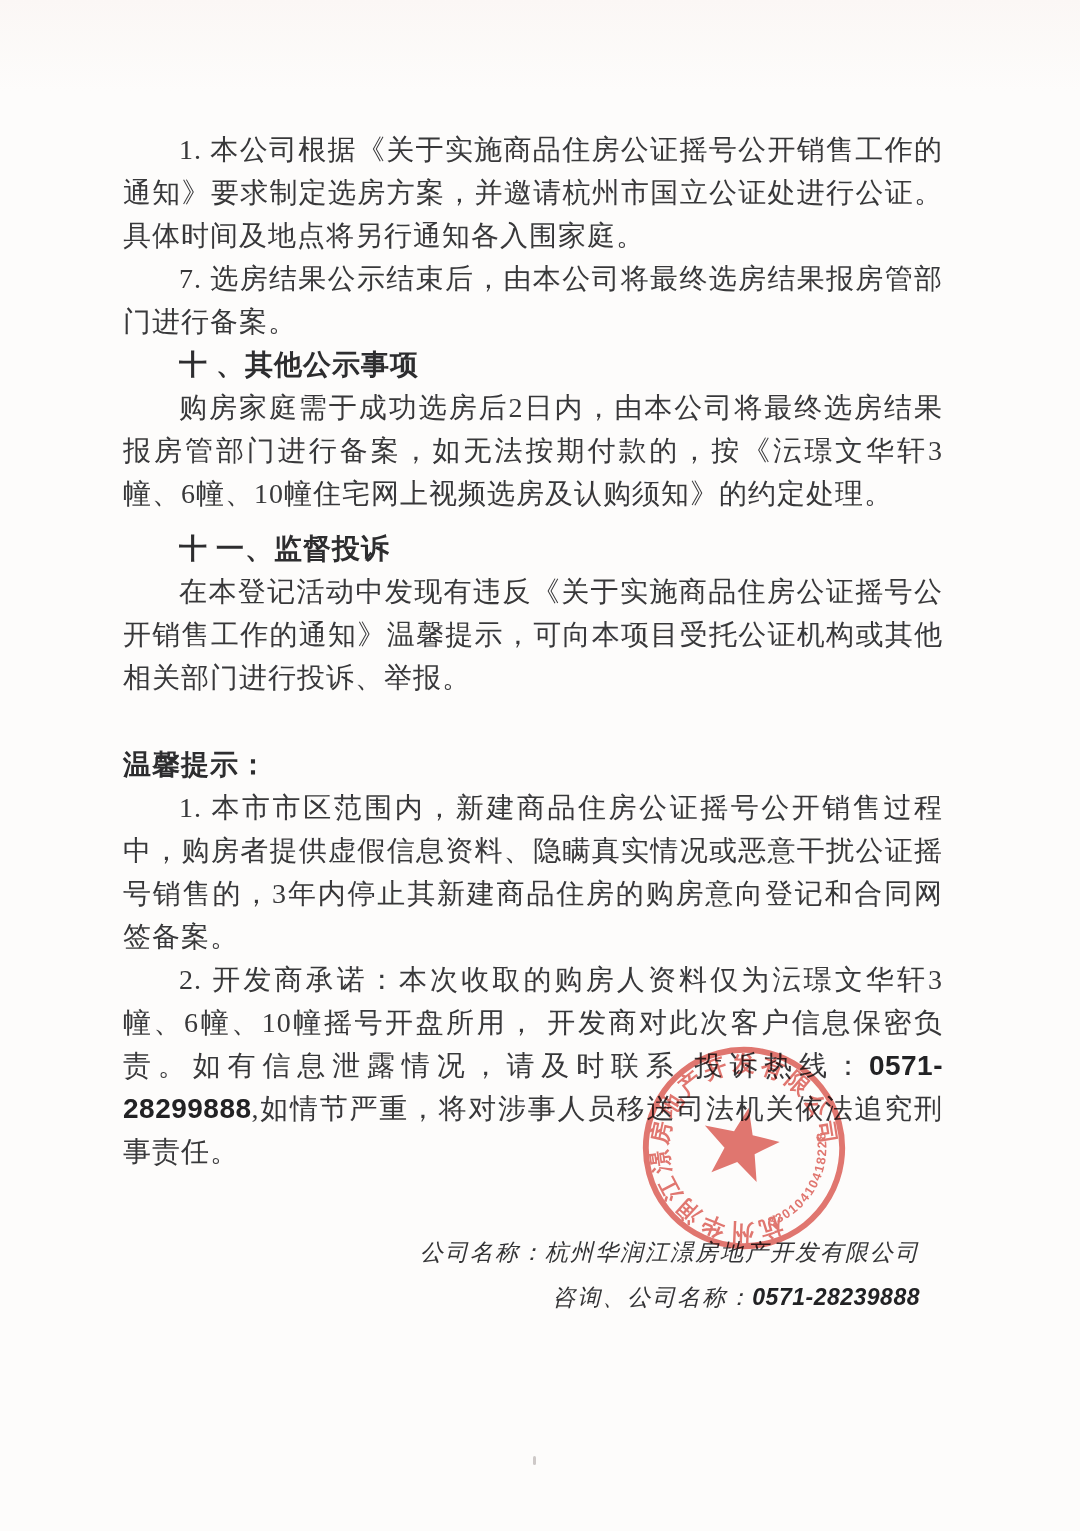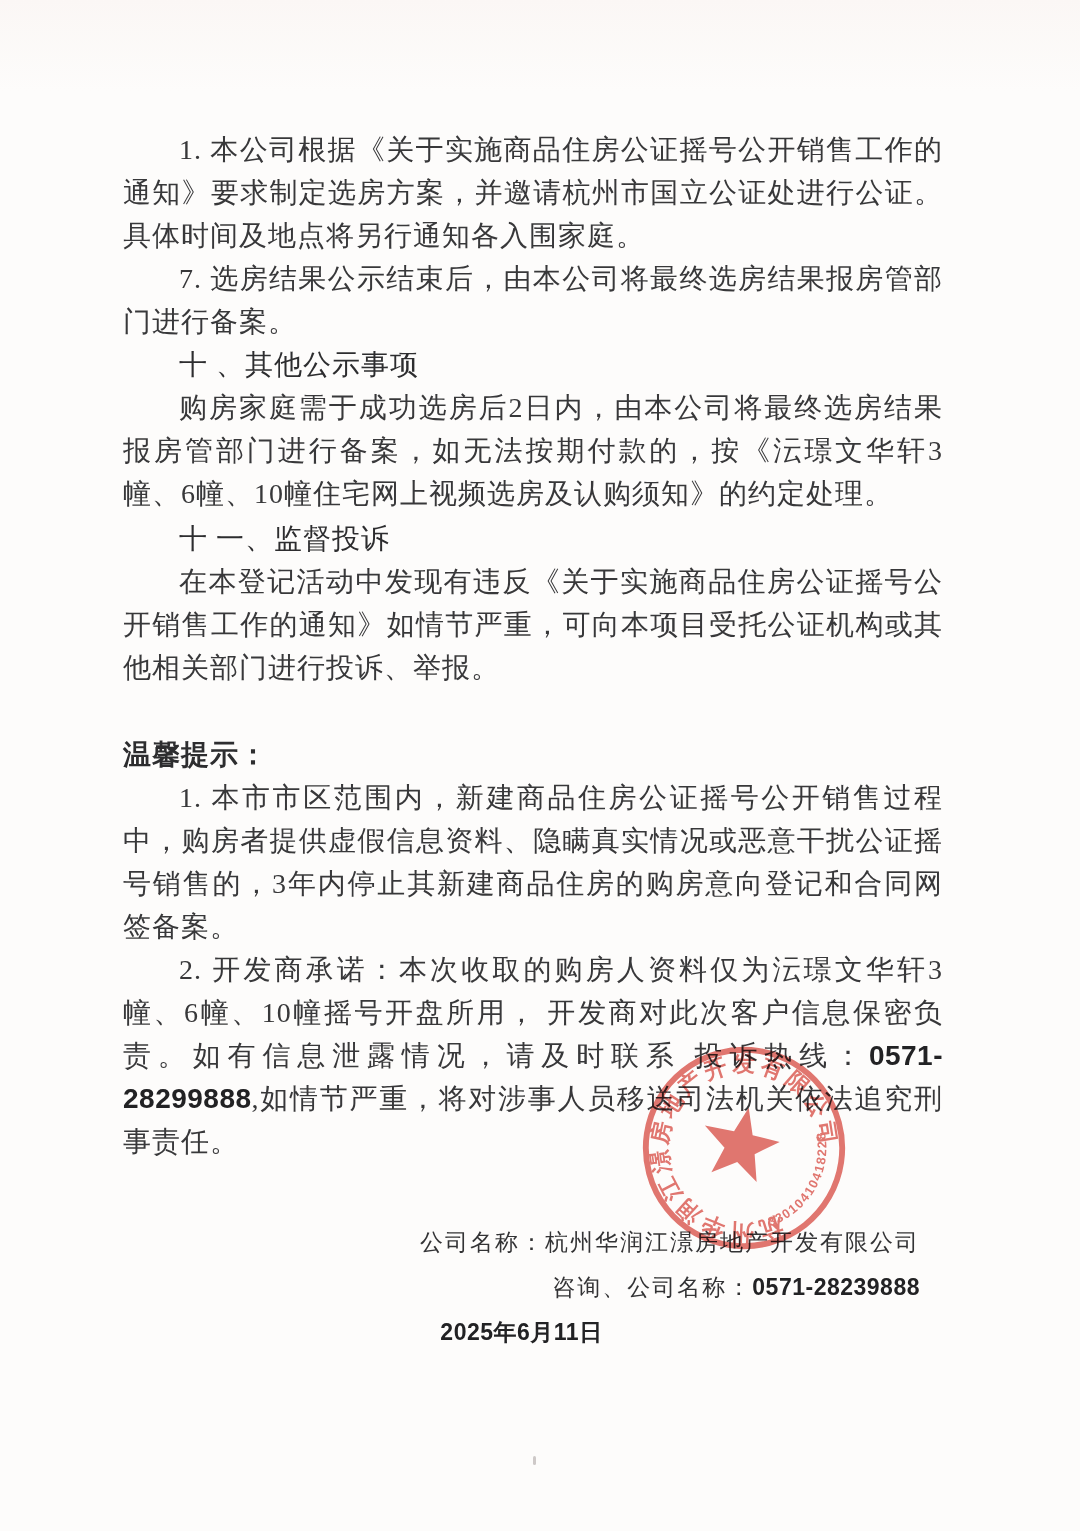--- a/index.html
+++ b/index.html
@@ -19,30 +19,30 @@
     width: 820px;
     font-size: 28px;
     line-height: 43px;
     letter-spacing: 1px;
     text-align: justify;
   }
   .content p { margin: 0; text-indent: 2em; }
   .para-1 { margin-top: 0; }
   .para-2 { margin-top: 8px; }
   .heading {
-    font-weight: normal;
+    font-weight: bold;
     color: #2d2d2f;
     text-indent: 2em;
     margin: 0;
     font-size: 28px;
     line-height: 43px;
   }
   .heading-ten { margin-top: 0; }
   .para-3 { margin-top: 4px; }
-  .heading-eleven { margin-top: 2px; }
+  .heading-eleven { margin-top: 12px; }
   .para-4 { margin-top: 7px; }
   .tips-title {
     margin-top: 44px;
     font-weight: bold;
     color: #2d2d2f;
     text-indent: 0;
     line-height: 43px;
   }
   .tip-1 { margin-top: 1px; }
   .tip-2 { margin-top: 2px; }
@@ -56,20 +56,21 @@
   .signature {
     margin-top: 57px;
     text-align: right;
     padding-right: 23px;
     font-family: "Liberation Sans", sans-serif;
     font-size: 23px;
     line-height: 45px;
     letter-spacing: 2px;
     color: #333335;
     text-indent: 0;
+    font-style: italic;
   }
   .sig-line { white-space: nowrap; }
   .seal {
     position: absolute;
     left: 636px;
     top: 1040px;
     width: 216px;
     height: 216px;
     mix-blend-mode: multiply;
     opacity: 0.85;
@@ -100,38 +101,37 @@
     <p class="para-1">1. 本公司根据《关于实施商品住房公证摇号公开销售工作的通知》要求制定选房方案，并邀请杭州市国立公证处进行公证。具体时间及地点将另行通知各入围家庭。</p>
 
     <p class="para-2">7. 选房结果公示结束后，由本公司将最终选房结果报房管部门进行备案。</p>
 
     <div class="heading heading-ten">十 、其他公示事项</div>
 
     <p class="para-3">购房家庭需于成功选房后2日内，由本公司将最终选房结果报房管部门进行备案，如无法按期付款的，按《沄璟文华轩3幢、6幢、10幢住宅网上视频选房及认购须知》的约定处理。</p>
 
     <div class="heading heading-eleven">十 一、监督投诉</div>
 
-    <p class="para-4">在本登记活动中发现有违反《关于实施商品住房公证摇号公开销售工作的通知》如情节严重，可向本项目受托公证机构或其他相关部门进行投诉、举报。</p>
+    <p class="para-4">在本登记活动中发现有违反《关于实施商品住房公证摇号公开销售工作的通知》温馨提示，可向本项目受托公证机构或其他相关部门进行投诉、举报。</p>
 
     <div class="tips-title">温馨提示：</div>
 
     <p class="tip-1">1. 本市市区范围内，新建商品住房公证摇号公开销售过程中，购房者提供虚假信息资料、隐瞒真实情况或恶意干扰公证摇号销售的，3年内停止其新建商品住房的购房意向登记和合同网签备案。</p>
 
     <p class="tip-2">
       <span>2. 开发商承诺：本次收取的购房人资料仅为沄璟文华轩3幢、6幢、10幢摇号开盘所用， 开发商对此次客户信息保密负责。如有信息泄露情况，请及时联系  投诉热线：</span><span class="num">0571-28299888</span><span>,如情节严重，将对涉事人员移送司法机关依法追究刑事责任。</span>
     </p>
 
     <div class="signature">
       <div class="sig-line">
         <span>公司名称：</span><span>杭州华润江澋房地产开发有限公司</span>
       </div>
       <div class="sig-line">
         <span>咨询、公司名称：</span><span class="num">0571-28239888</span>
       </div>
-      <div class="sig-line num">2025年6月11日</div>
     </div>
 
   </div>
 
   <svg class="seal" viewBox="0 0 220 220">
     <defs>
       <path id="seal-name-path" d="M 68.7,176.1 A 78,78 0 1,1 151.3,176.1" fill="none"></path>
       <path id="seal-code-path" d="M 52.7,171.4 A 84,84 0 0,0 167.3,171.4" fill="none"></path>
     </defs>
     <g transform="rotate(-60 110 110)">

